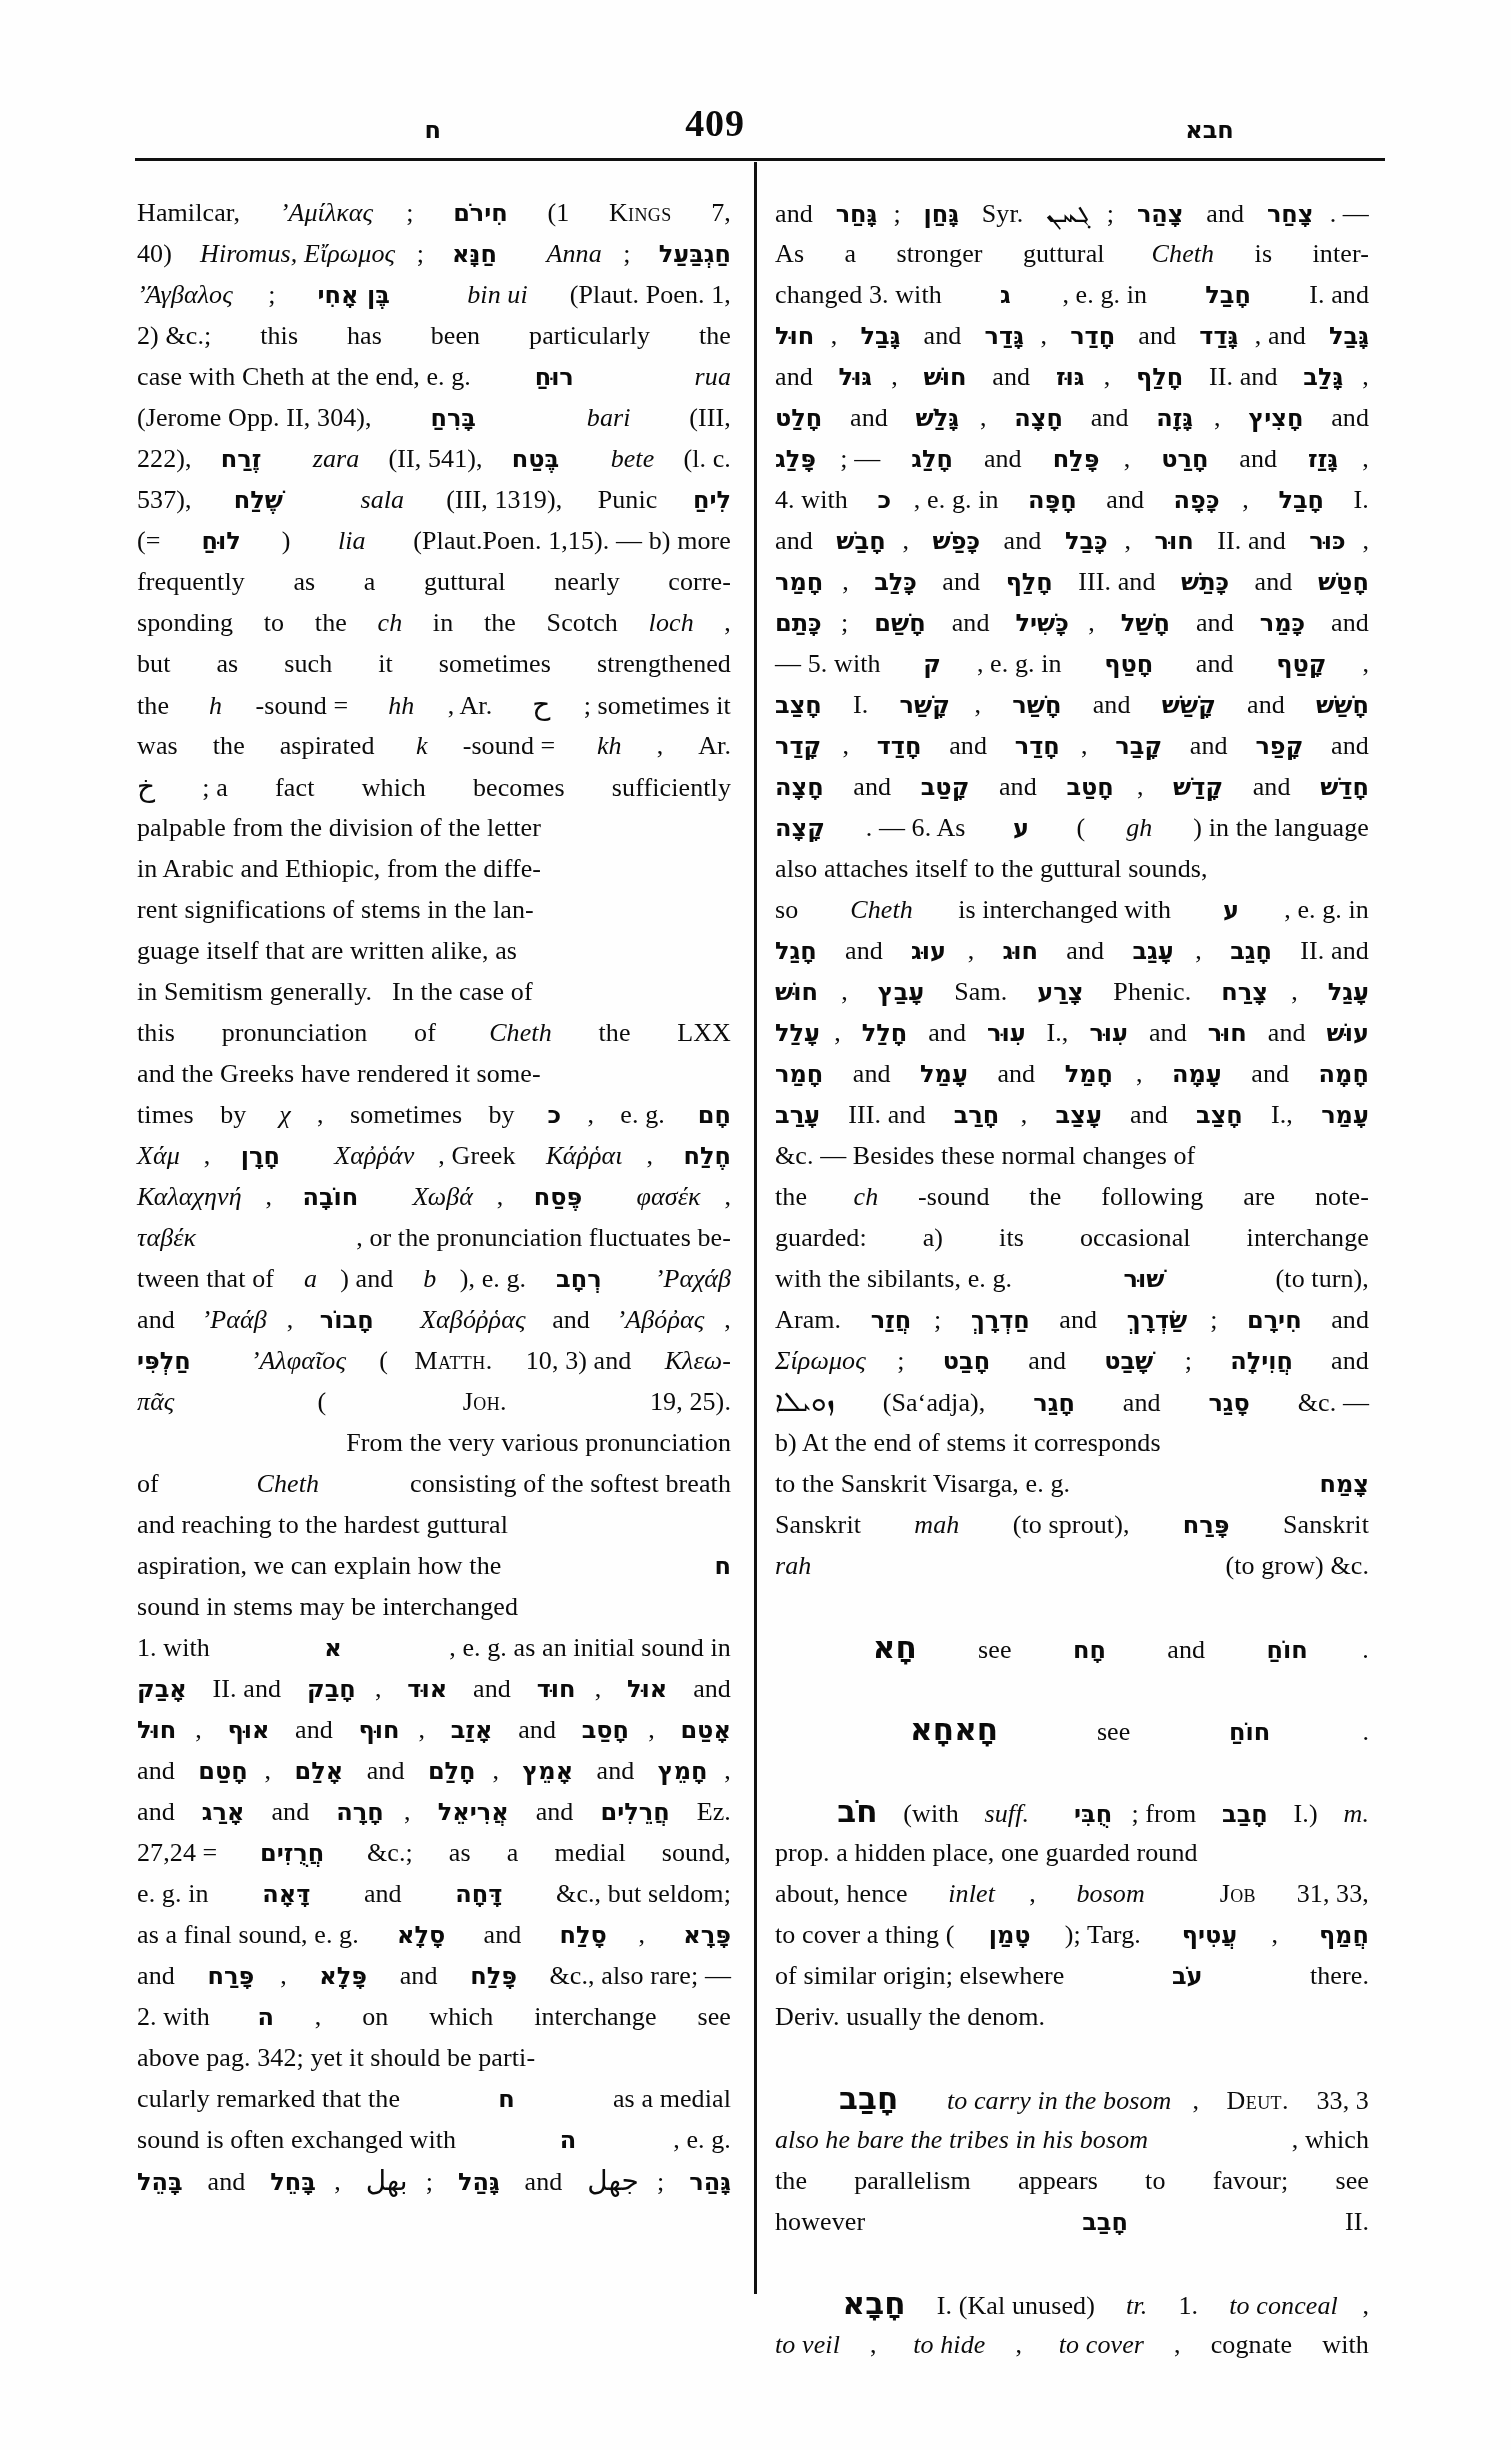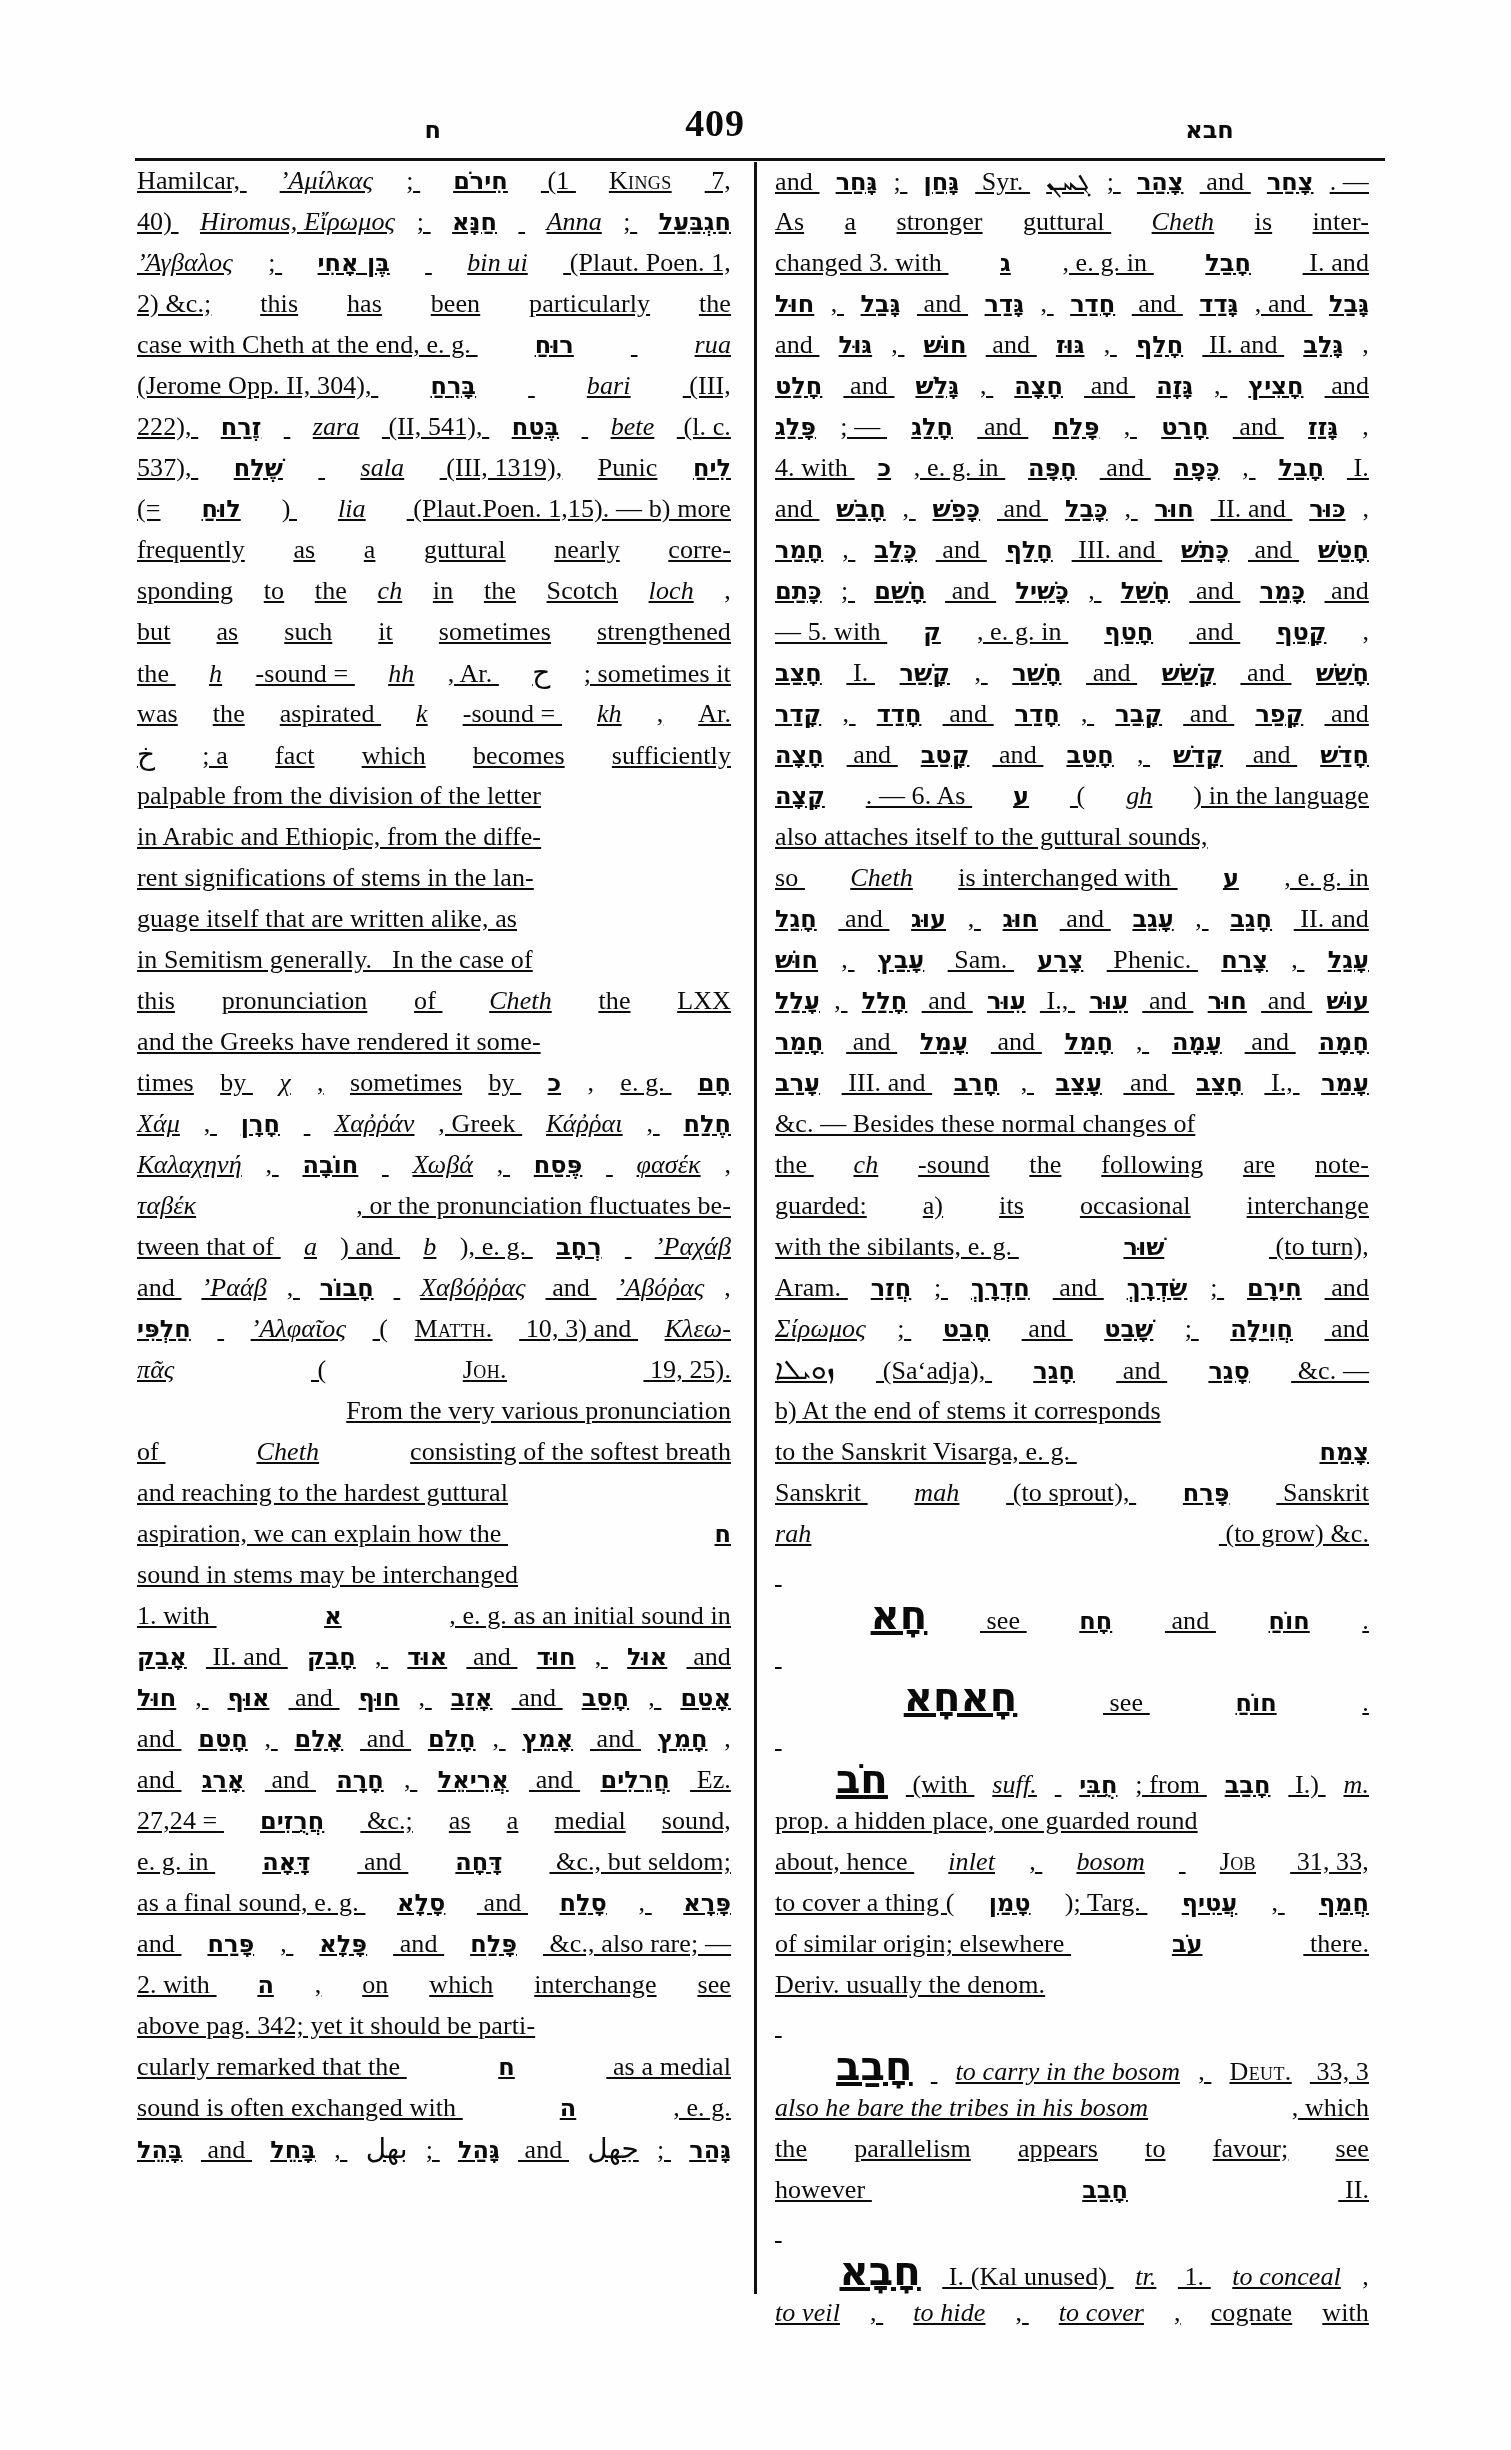--- a/index.html
+++ b/index.html
@@ -64,26 +64,25 @@
     left: 754px;
     top: 162px;
     width: 2.7px;
     height: 2132px;
     background: #111;
   }
 
   
   .col {
     position: absolute;
-    top: 160px;
+    top: 192px;
     width: 594px;
     font-size: 26px;
     line-height: 1.0;
     text-align: justify;
-    text-decoration: underline;
   }
   .col-left  { left: 137px; }
   .col-right { left: 775px; }
 
   .ln {
     display: block;
     white-space: nowrap;
     height: 41px;
     line-height: 41px;
     overflow: visible;
@@ -118,21 +117,21 @@
   }
   .it { font-style: italic; }
   .sc {
     font-variant: small-caps;
     letter-spacing: 0.4px;
   }
   .entry-heb {
     font-family: "DejaVu Sans", "Liberation Sans", sans-serif;
     direction: rtl;
     unicode-bidi: isolate;
-    font-size: 40px;
+    font-size: 31px;
     font-weight: 700;
   }
   .para-ind { display: inline-block; width: 43px; }
 </style>
 </head>
 <body>
 
 <div class="page">
 
   <div class="running-head">

